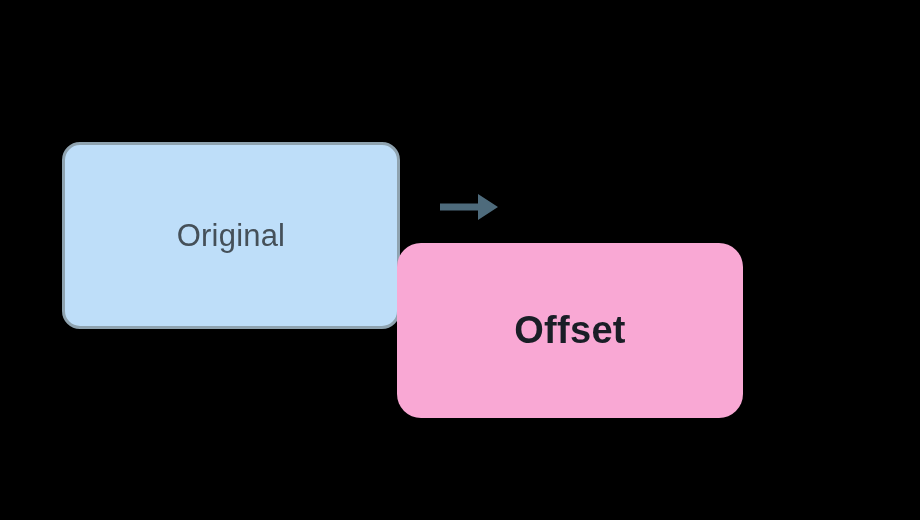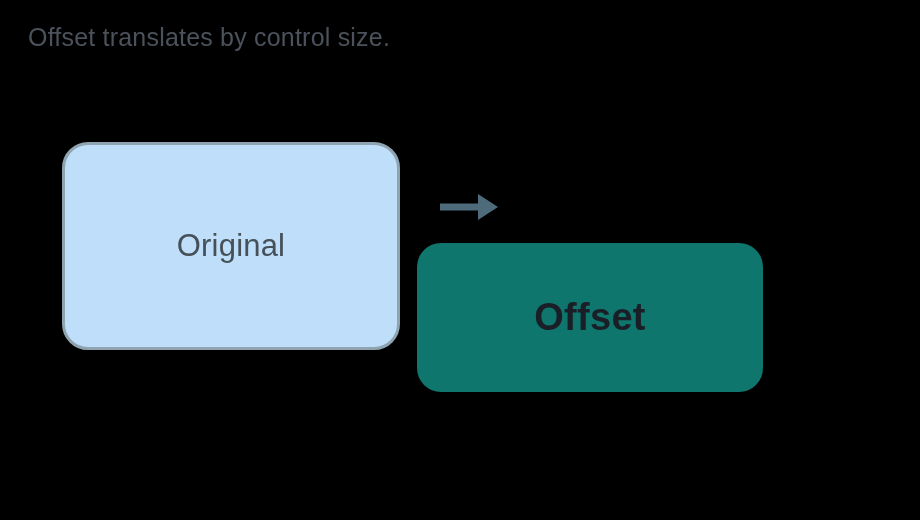--- a/index.html
+++ b/index.html
@@ -40,38 +40,38 @@
     box-sizing: border-box;
     display: flex;
     align-items: center;
     justify-content: center;
   }
 
   .box-original {
     left: 62px;
     top: 142px;
     width: 338px;
-    height: 208px;
+    height: 187px;
     background: #bedef9;
     border: 3px solid #8fa3b0;
-    border-radius: 26px;
+    border-radius: 18px;
   }
   .box-original .box-label {
     font-size: 31px;
     font-weight: 400;
     color: #455059;
     letter-spacing: 0.2px;
   }
 
   .box-offset {
-    left: 417px;
+    left: 397px;
     top: 243px;
     width: 346px;
-    height: 149px;
-    background: #0f766e;
+    height: 175px;
+    background: #f9a8d4;
     border: none;
     border-radius: 24px;
   }
   .box-offset .box-label {
     font-size: 38px;
     font-weight: 700;
     color: #1a1e26;
     letter-spacing: 0.3px;
   }
 
@@ -95,21 +95,20 @@
     letter-spacing: 0.2px;
     white-space: nowrap;
     line-height: 1.2;
   }
 </style>
 </head>
 <body>
 
 <div id="stage">
 
-  <div class="title">Offset translates by control size.</div>
 
   <div class="box box-original">
     <span class="box-label">Original</span>
   </div>
 
   <div class="arrow">
     <svg width="62" height="34" viewBox="0 0 62 34" xmlns="http://www.w3.org/2000/svg">
       <path d="M2 13.5 H40 V4 L60 17 L40 30 V20.5 H2 Z" fill="#4e6b7c"></path>
     </svg>
   </div>

